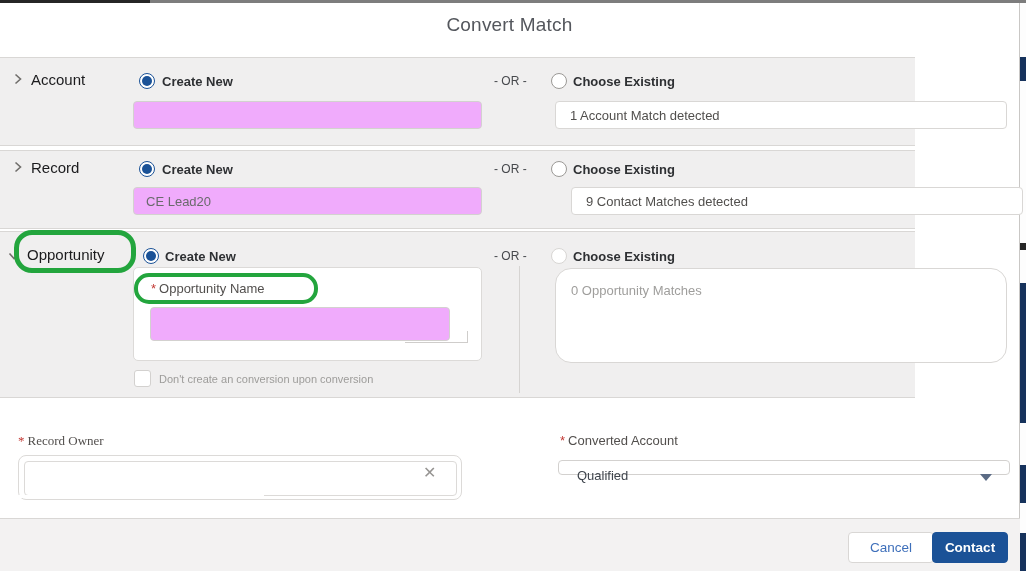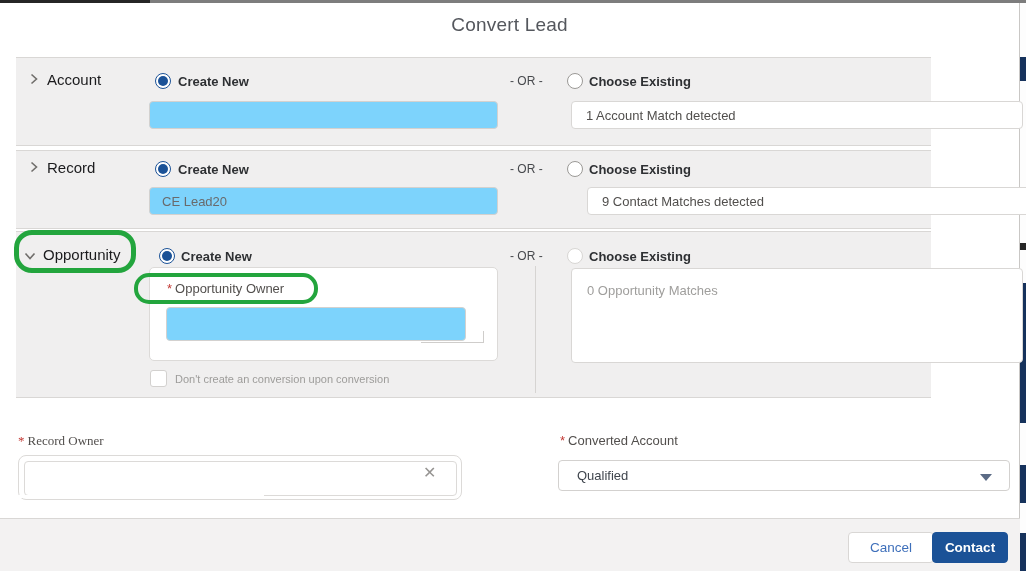--- a/index.html
+++ b/index.html
@@ -19,63 +19,63 @@
   .seg-b { top:280px; height:140px; }
   .seg-c { top:462px; height:38px; }
   .seg-d { top:530px; height:38px; }
   .seg-dash { top:240px; height:7px; background:#262626; }
 
   
   .modal { position:absolute; left:0; top:3px; width:1020px; height:568px; background:#fff; border-right:1px solid #c9c7c5; }
   .modal-header { position:absolute; left:0; top:0; width:100%; height:54px; background:#fff; }
   .modal-title { position:absolute; top:11px; width:100%; text-align:center; font-size:19px; font-weight:300; color:#54575d; letter-spacing:.2px; }
 
-  .row-section { position:absolute; left:16px; width:915px; background:#f0efef; border-top:1px solid #d9d7d5; border-bottom:1px solid #d9d7d5; }
+  .row-section { position:absolute; left:0; width:915px; background:#f0efef; border-top:1px solid #d9d7d5; border-bottom:1px solid #d9d7d5; }
   .sec-account     { top:54px;  height:89px; }
   .sec-contact     { top:147px; height:79px; }
   .sec-opportunity { top:228px; height:167px; }
 
   .chevron { position:absolute; width:14px; height:14px; cursor:pointer; }
   .chevron svg { display:block; }
   .chevron.down svg { transform:rotate(90deg); }
   .section-label { position:absolute; font-size:15px; color:#1b1b1d; }
 
   .radio { position:absolute; width:16px; height:16px; border-radius:50%; background:#fff; border:1px solid #9b9996; cursor:pointer; }
   .radio.checked::after { content:""; position:absolute; left:2px; top:2px; width:10px; height:10px; border-radius:50%; background:#1b5297; }
   .radio.checked { border-color:#1b5297; }
   .radio.disabled { border-color:#d8d6d4; }
   .radio-label { position:absolute; font-size:13px; font-weight:bold; color:#2e3033; cursor:pointer; }
   .or-label { position:absolute; font-size:12px; color:#47494d; }
 
-  .text-input { position:absolute; height:28px; background:#7dd3fc; border:1px solid #d3d1cf; border-radius:4px; font-size:13px; color:#696a6c; padding:0 12px; font-family:"Liberation Sans", sans-serif; outline:none; }
+  .text-input { position:absolute; height:28px; background:#f0abfc; border:1px solid #d3d1cf; border-radius:4px; font-size:13px; color:#696a6c; padding:0 12px; font-family:"Liberation Sans", sans-serif; outline:none; }
   .match-box { position:absolute; height:28px; background:#fff; border:1px solid #d9d7d5; border-radius:4px; font-size:13px; color:#514f4d; display:flex; align-items:center; padding-left:14px; cursor:pointer; }
 
   .opp-card { position:absolute; left:133px; top:35px; width:349px; height:94px; background:#fff; border:1px solid #dcdad8; border-radius:5px; }
   .field-label { font-size:13px; color:#524f4d; }
   .req-star { color:#c23934; margin-right:3px; font-size:13px; }
   .opp-name-label { position:absolute; left:17px; top:11px; }
   .opp-name-input { left:16px; top:39px; width:300px; height:34px; color:#444; }
   .opp-artifact-h { position:absolute; left:271px; top:74px; width:62px; height:1px; background:#cfcdcb; }
   .opp-artifact-v { position:absolute; left:333px; top:63px; width:1px; height:12px; background:#cfcdcb; }
 
   .checkbox { position:absolute; left:134px; top:138px; width:17px; height:17px; background:#fff; border:1px solid #d3d1cf; border-radius:3px; cursor:pointer; }
   .checkbox-label { position:absolute; left:159px; top:141px; font-size:11px; color:#9d9c9a; }
 
   .v-divider { position:absolute; left:519px; top:34px; width:1px; height:127px; background:#d6d4d2; }
-  .match-panel { position:absolute; left:555px; top:36px; width:452px; height:95px; background:#fff; border:1px solid #d9d7d5; border-radius:4px; }
+  .match-panel { position:absolute; left:555px; top:36px; width:452px; height:95px; background:#fff; border:1px solid #d9d7d5; border-radius:16px; }
   .match-panel-text { position:absolute; left:15px; top:14px; font-size:13px; color:#9f9e9c; }
 
   
   .bottom-label { position:absolute; font-size:13px; color:#524f4d; }
   .combobox { position:absolute; left:18px; top:452px; width:444px; height:45px; background:#fff; border:1px solid #dcdad8; border-radius:8px; cursor:text; }
   .combobox-inner { position:absolute; left:5px; top:5px; width:433px; height:35px; border:1px solid #dcdad8; border-radius:4px; background:#fff; }
   .combobox-cover { position:absolute; left:6px; top:492px; width:258px; height:3px; background:#fff; }
   .clear-x { position:absolute; left:404px; top:8px; font-size:16px; color:#969492; cursor:pointer; line-height:18px; }
 
-  .select-box { position:absolute; left:558px; top:457px; width:452px; height:31px; background:#fff; border:1px solid #d3d1cf; border-radius:4px; cursor:pointer; }
+  .select-box { position:absolute; left:558px; top:457px; width:452px; height:15px; background:#fff; border:1px solid #d3d1cf; border-radius:4px; cursor:pointer; }
   .select-value { position:absolute; left:18px; top:7px; font-size:13px; color:#3f454d; }
   .select-arrow { position:absolute; right:17px; top:13px; width:0; height:0; border-left:6px solid transparent; border-right:6px solid transparent; border-top:7px solid #5b6b85; }
 
   
   .footer { position:absolute; left:0; top:515px; width:1020px; height:53px; background:#f3f2f2; border-top:1px solid #d9d7d5; }
   .btn { position:absolute; top:13px; height:31px; border-radius:4px; font-family:"Liberation Sans", sans-serif; font-size:13.5px; cursor:pointer; }
   .btn-cancel { left:848px; width:86px; background:#fff; border:1px solid #d9d7d5; color:#3e6fba; }
   .btn-convert { left:932px; width:76px; background:#1b5297; border:1px solid #1b5297; color:#fff; font-weight:bold; }
 
   
@@ -98,21 +98,21 @@
     <div class="sliver-seg seg-a"></div>
     <div class="sliver-seg seg-dash"></div>
     <div class="sliver-seg seg-b"></div>
     <div class="sliver-seg seg-c"></div>
     <div class="sliver-seg seg-d"></div>
   </div>
 
   <div class="modal">
 
     <div class="modal-header">
-      <div class="modal-title">Convert Lead</div>
+      <div class="modal-title">Convert Match</div>
     </div>
 
     <div class="row-section sec-account">
       <div class="chevron" style="left:11px; top:14px;">
         <svg width="14" height="14" viewBox="0 0 14 14">
             <path d="M4.5 2.5 L9.5 7 L4.5 11.5" fill="none" stroke="#706e6b" stroke-width="1.6"></path>
           </svg>
       </div>
       <div class="section-label" style="left:31px; top:13px;">Account</div>
       <div class="radio checked" style="left:139px; top:15px;"></div>
@@ -152,21 +152,21 @@
       </div>
       <div class="section-label" style="left:27px; top:14px;">Opportunity</div>
       <div class="radio checked" style="left:143px; top:16px;"></div>
       <div class="radio-label" style="left:165px; top:17px;">Create New</div>
       <div class="or-label" style="left:494px; top:17px;">- OR -</div>
       <div class="radio disabled" style="left:551px; top:16px;"></div>
       <div class="radio-label" style="left:573px; top:17px;">Choose Existing</div>
 
       <div class="opp-card">
         <div class="opp-name-label">
-          <span class="req-star">*</span><span class="field-label">Opportunity Owner</span>
+          <span class="req-star">*</span><span class="field-label">Opportunity Name</span>
         </div>
         <input class="text-input opp-name-input" value="" style="">
         <div class="opp-artifact-h"></div>
         <div class="opp-artifact-v"></div>
       </div>
 
       <div class="checkbox"></div>
       <div class="checkbox-label">Don't create an conversion upon conversion</div>
 
       <div class="v-divider"></div>

